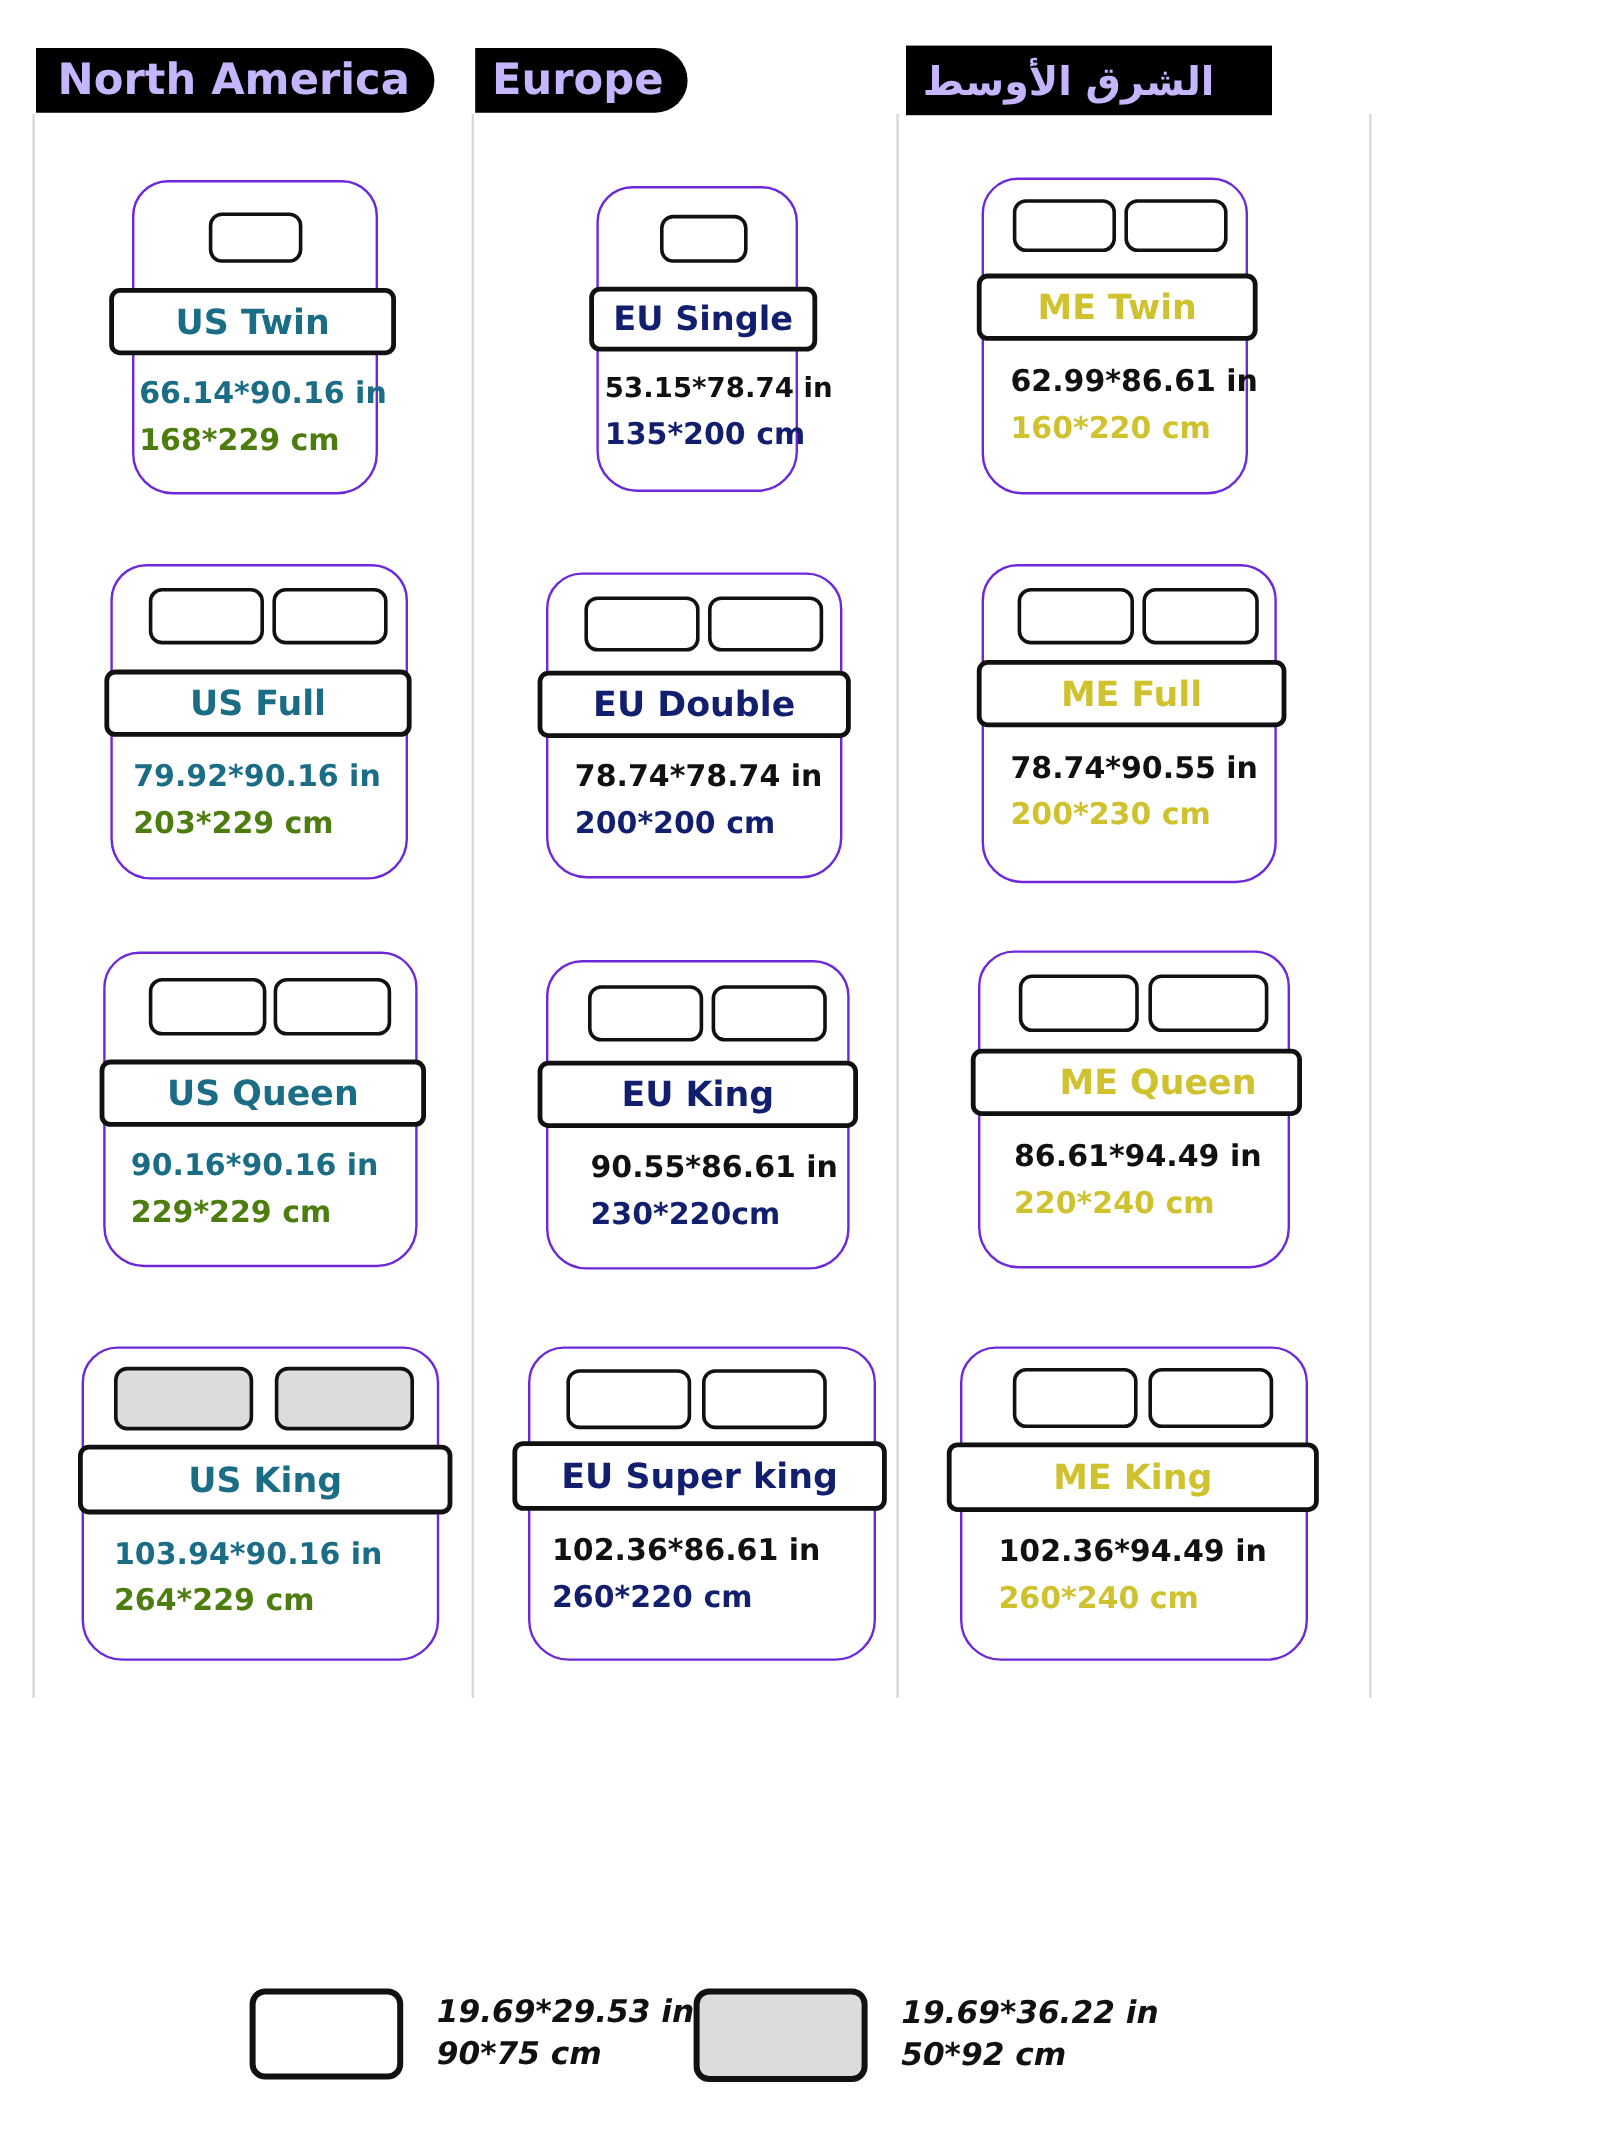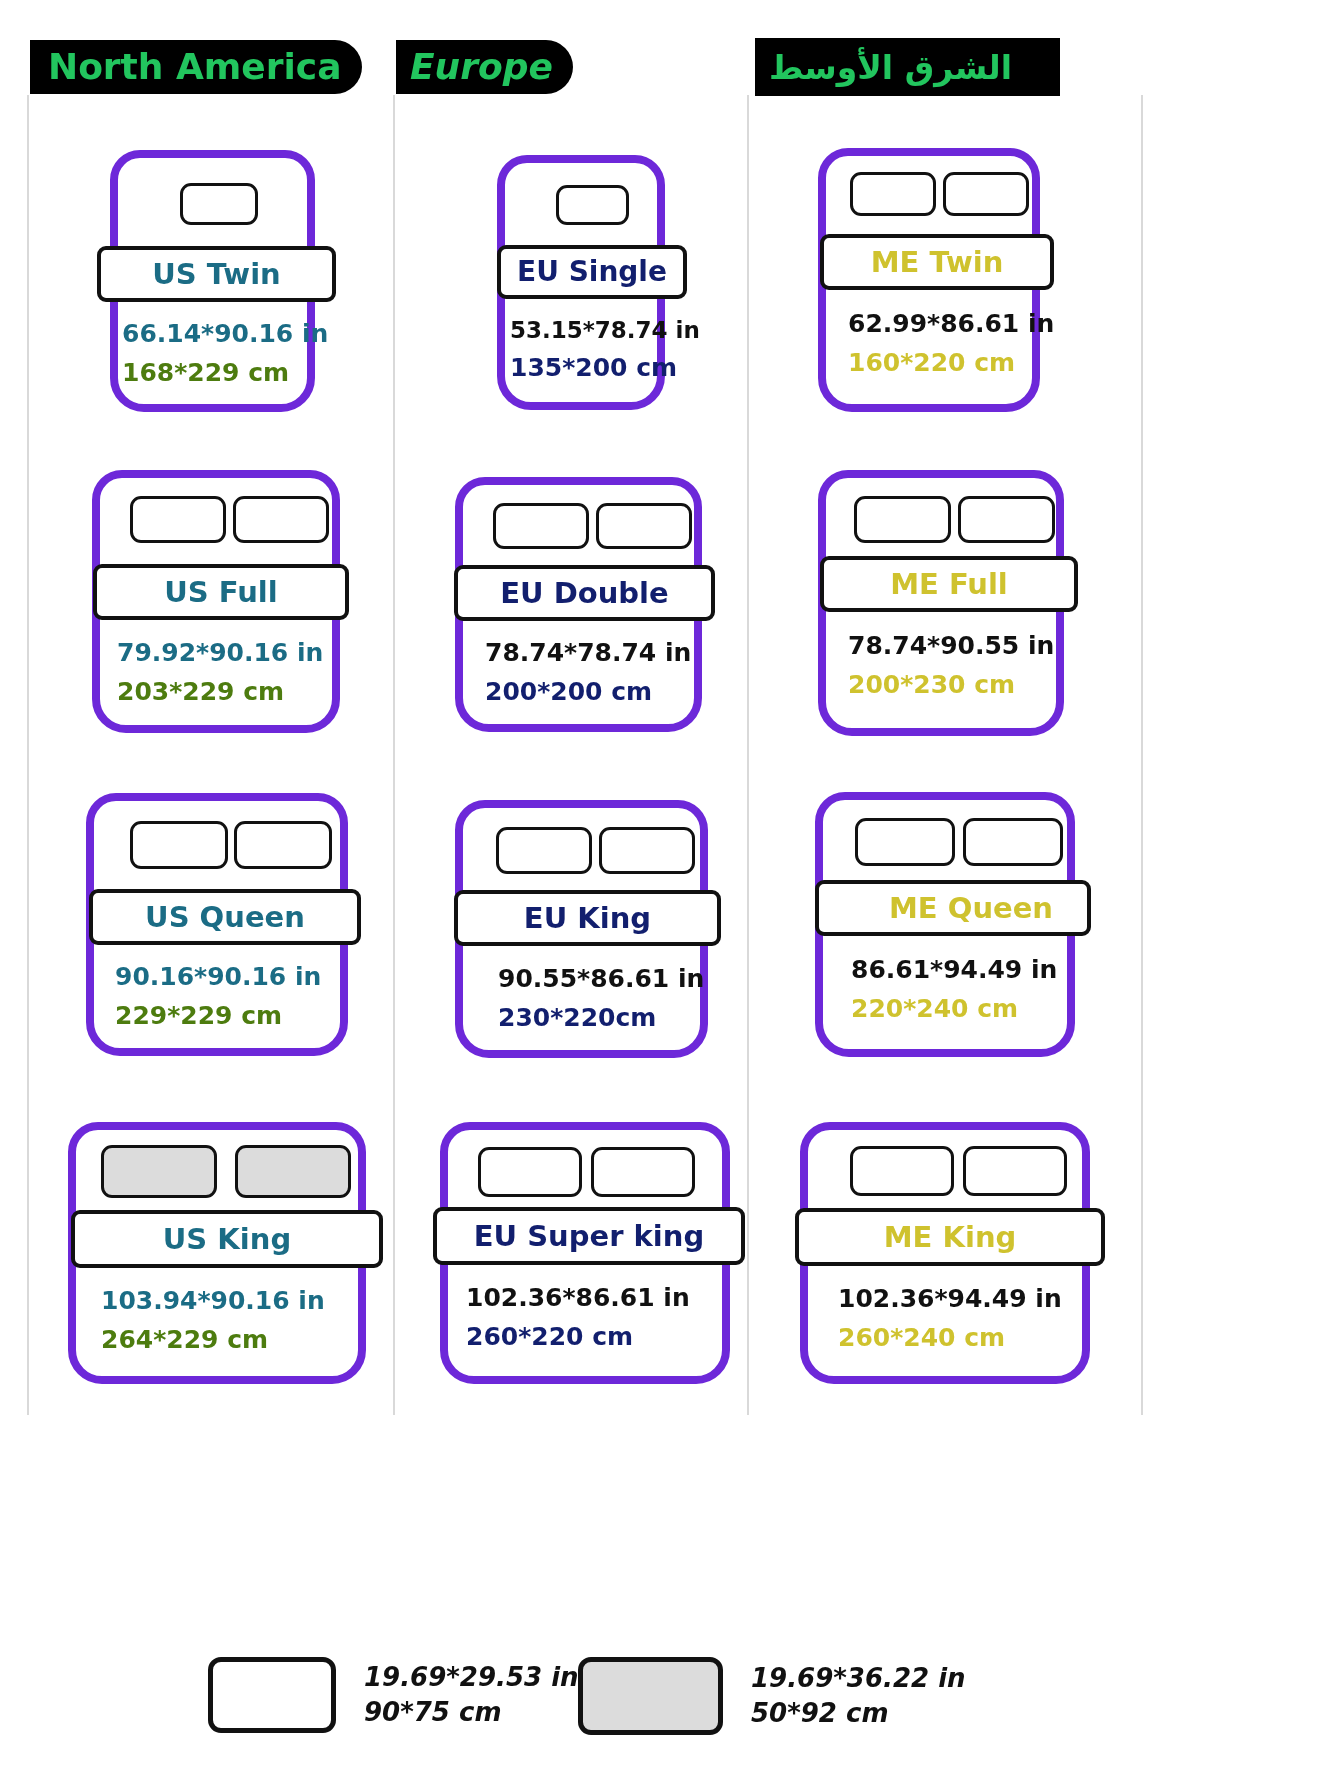--- a/index.html
+++ b/index.html
@@ -34,21 +34,21 @@
   }
   .col-rule.r1 { left: 27px; }
   .col-rule.r2 { left: 393px; }
   .col-rule.r3 { left: 747px; }
   .col-rule.r4 { left: 1141px; }
 
   
   .region-header {
     position: absolute;
     background: #000000;
-    color: #22c55e;
+    color: #c4b5fd;
     font-weight: 700;
     display: flex;
     align-items: center;
     box-sizing: border-box;
   }
   .region-header .rh-text {
     white-space: nowrap;
     line-height: 1;
   }
 
@@ -58,38 +58,37 @@
     padding: 0 20px 0 18px;
     border-radius: 0 27px 27px 0;
     font-size: 36px;
   }
   #hdr-eu {
     left: 396px; top: 40px;
     height: 54px;
     padding: 0 20px 0 14px;
     border-radius: 0 27px 27px 0;
     font-size: 36px;
-    font-style: italic;
   }
   #hdr-me {
     left: 755px; top: 38px;
     height: 58px;
     padding: 0 14px;
     border-radius: 0;
     font-size: 33px;
     justify-content: flex-end;
     width: 305px;
     direction: rtl;
   }
 
   
   .bed {
     position: absolute;
     box-sizing: border-box;
-    border: 8px solid #6d28d9;
+    border: 2px solid #6d28d9;
     background: #ffffff;
     border-radius: 30px 30px 34px 34px;
   }
 
   .pillow {
     position: absolute;
     box-sizing: border-box;
     border: 3.5px solid #111111;
     border-radius: 11px;
     background: #ffffff;

